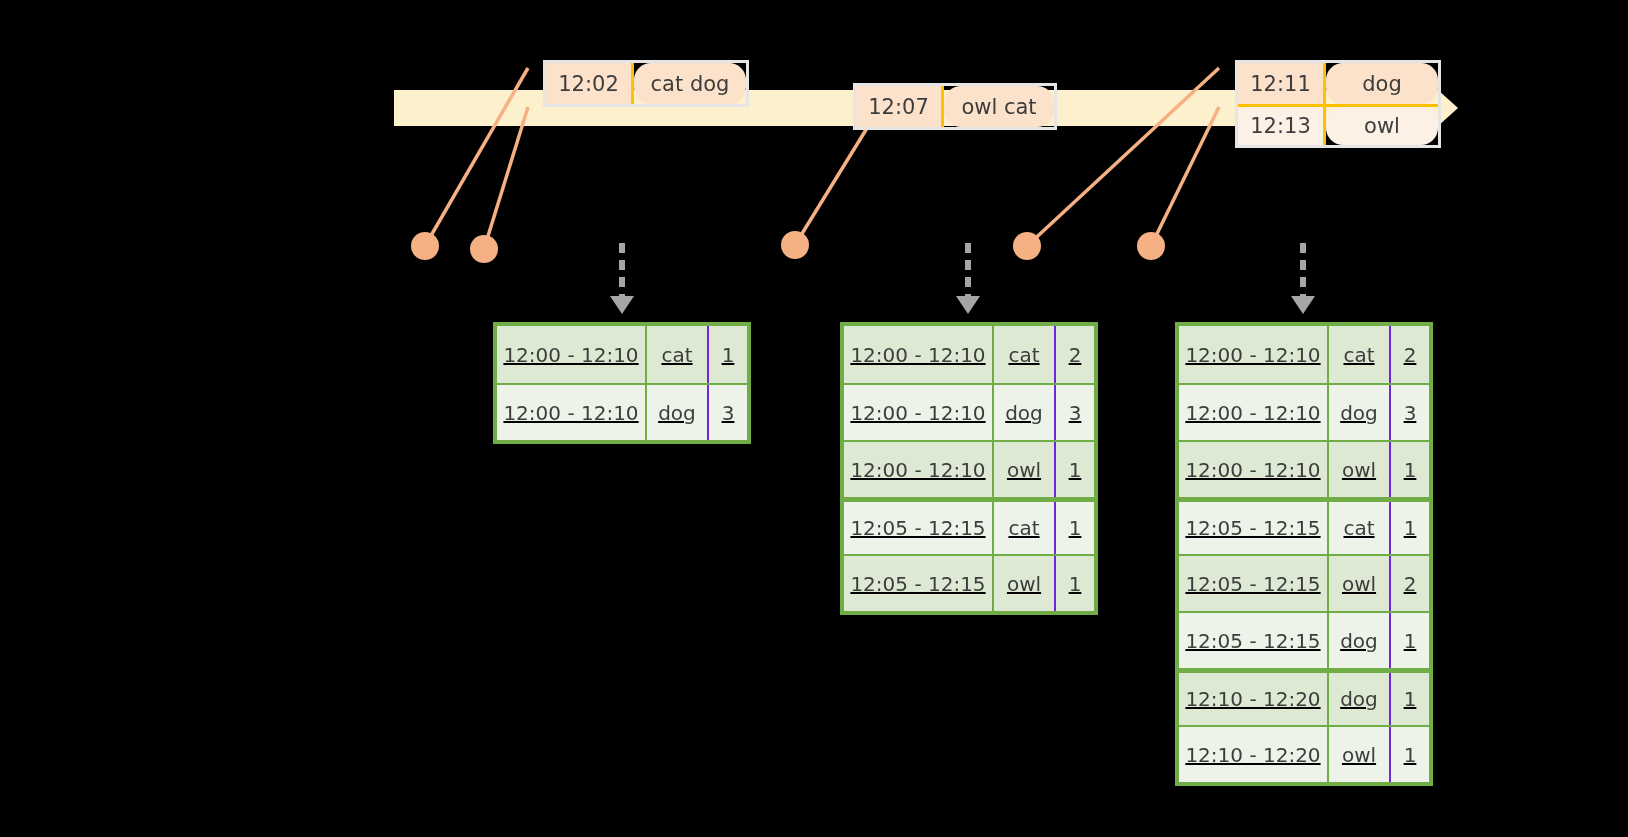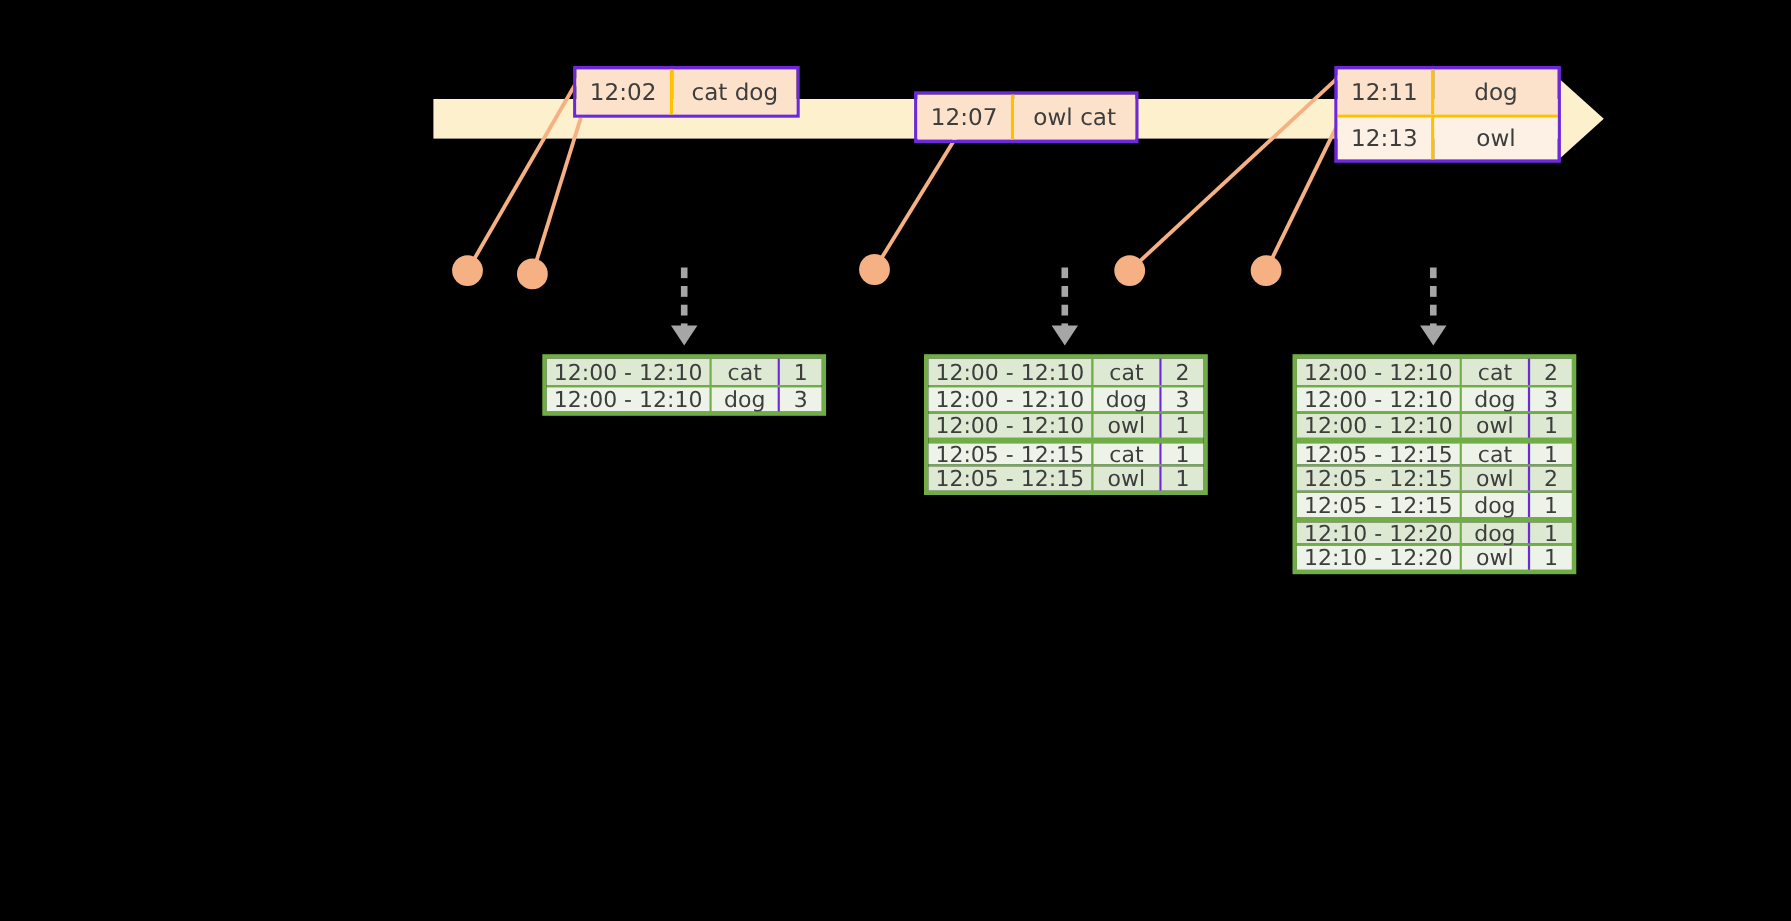--- a/index.html
+++ b/index.html
@@ -40,23 +40,24 @@
     left: 1400px;
     top: 90px;
     width: 24px;
     height: 36px;
     background: #FDF0CC;
   }
 
   
   .event-box {
     position: absolute;
-    border: 3px solid #6d28d9;
+    border: 3px solid #e5e5e5;
     box-sizing: border-box;
     border-collapse: collapse;
+    margin-left: 22px;
   }
   .event-row {
     display: flex;
     height: 41px;
     box-sizing: border-box;
   }
   .event-row + .event-row {
     border-top: 3px solid #FFC000;
   }
   .event-time, .event-payload {
@@ -67,20 +68,21 @@
     font-size: 21px;
     color: #3d3d3d;
     white-space: nowrap;
   }
   .event-time {
     width: 88px;
     border-right: 3px solid #FFC000;
   }
   .event-payload {
     flex: 1;
+    border-radius: 17px;
   }
   .shade-a .event-time, .shade-a .event-payload { background: #FCE2CB; }
   .shade-b .event-time, .shade-b .event-payload { background: #FDF1E6; }
 
   #event-box-1 { left: 521px; top: 60px; width: 206px; }
   #event-box-1 .event-payload { width: 115px; }
   #event-box-2 { left: 831px; top: 83px; width: 204px; }
   #event-box-2 .event-payload { width: 113px; }
   #event-box-3 { left: 1213px; top: 60px; width: 206px; }
   #event-box-3 .event-payload { width: 90px; }
@@ -103,22 +105,23 @@
   }
 
   
   .result-table {
     position: absolute;
     border: 4px solid #70AD47;
     box-sizing: border-box;
   }
   .result-row {
     display: flex;
-    height: 24px;
-    box-sizing: border-box;
+    height: 57px;
+    box-sizing: border-box;
+    text-decoration: underline;
   }
   .result-row + .result-row {
     border-top: 2px solid #70AD47;
   }
   .result-row.group-break {
     border-top: 5px solid #70AD47;
   }
   .rt-window, .rt-key, .rt-count {
     display: flex;
     align-items: center;

